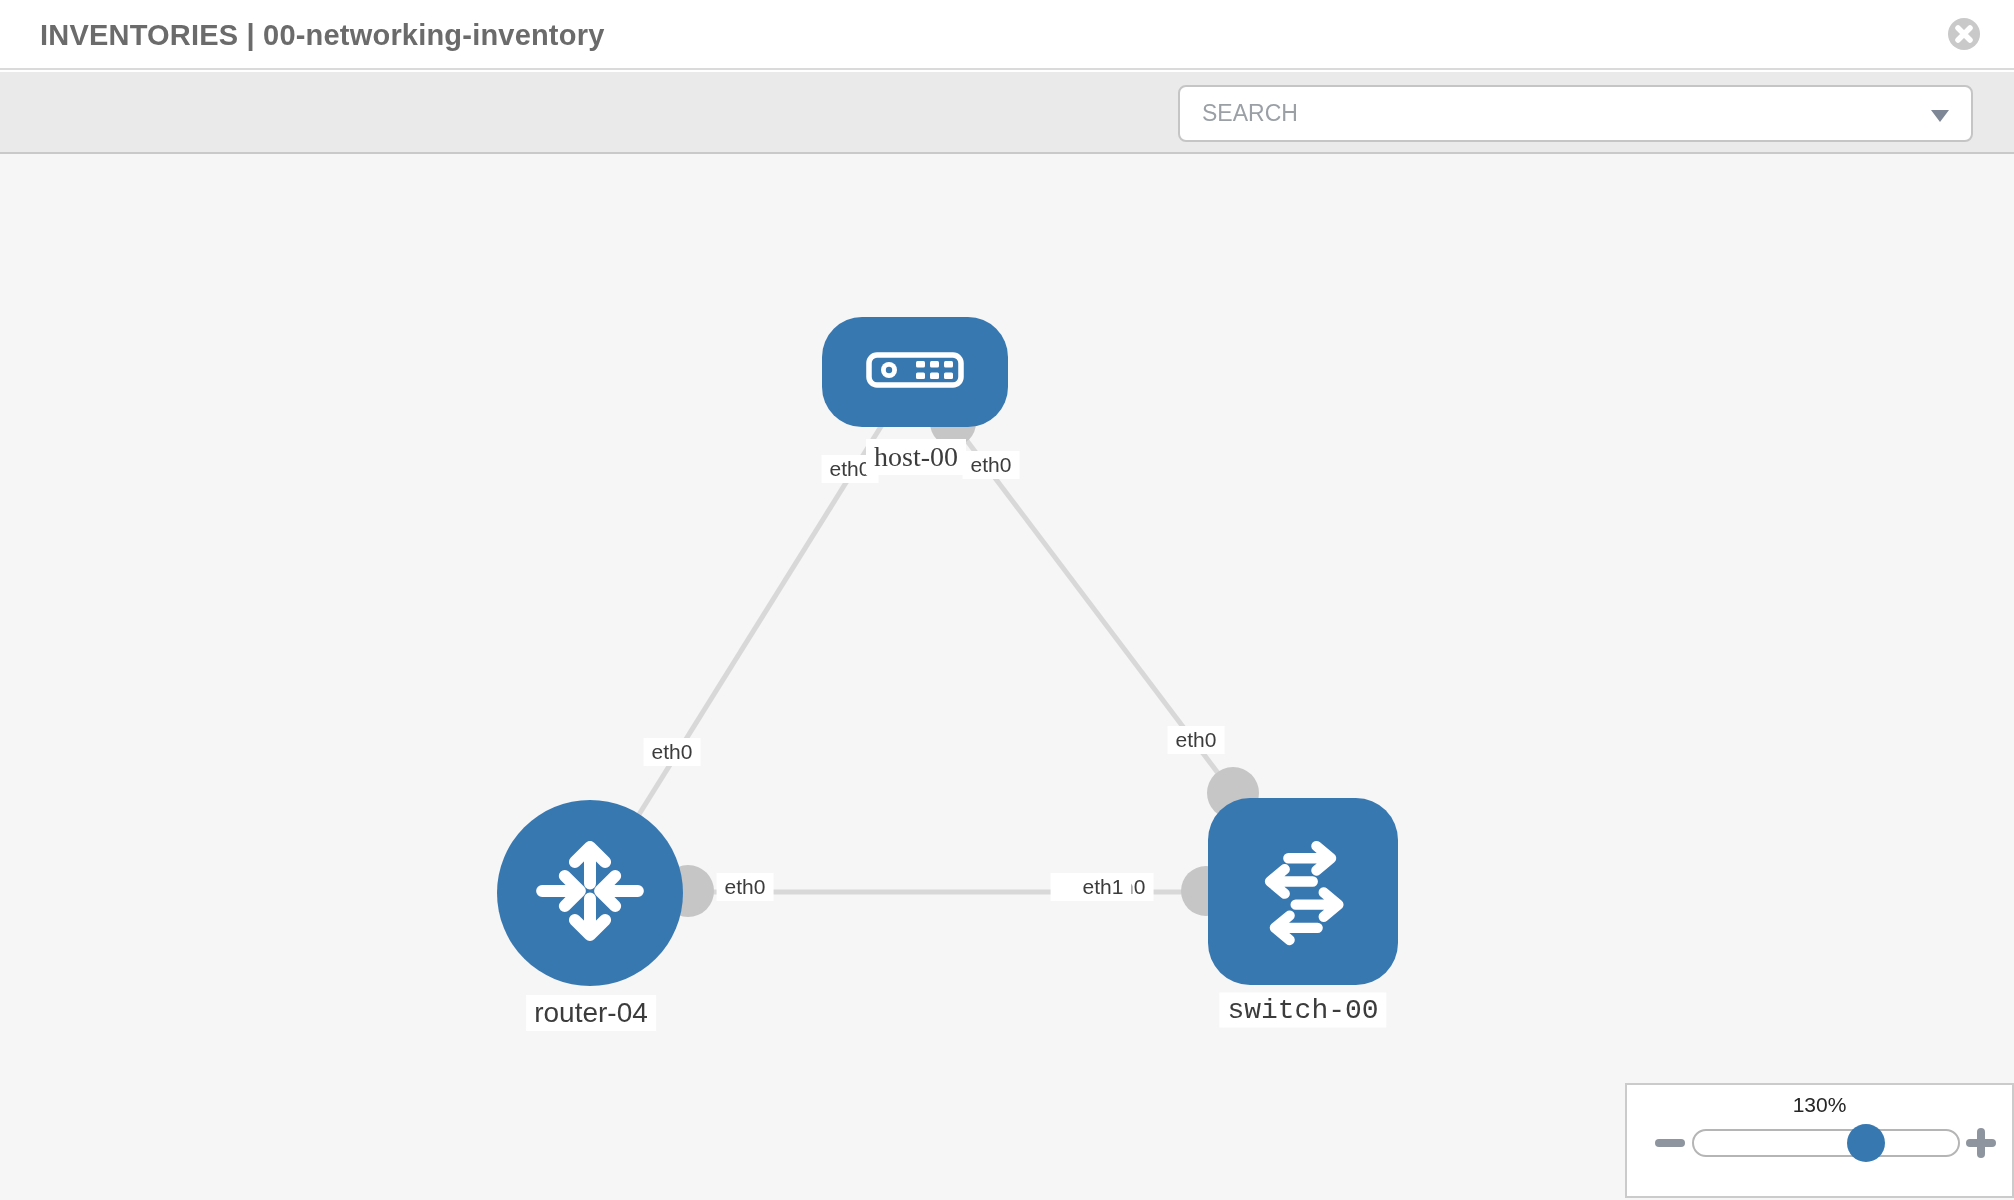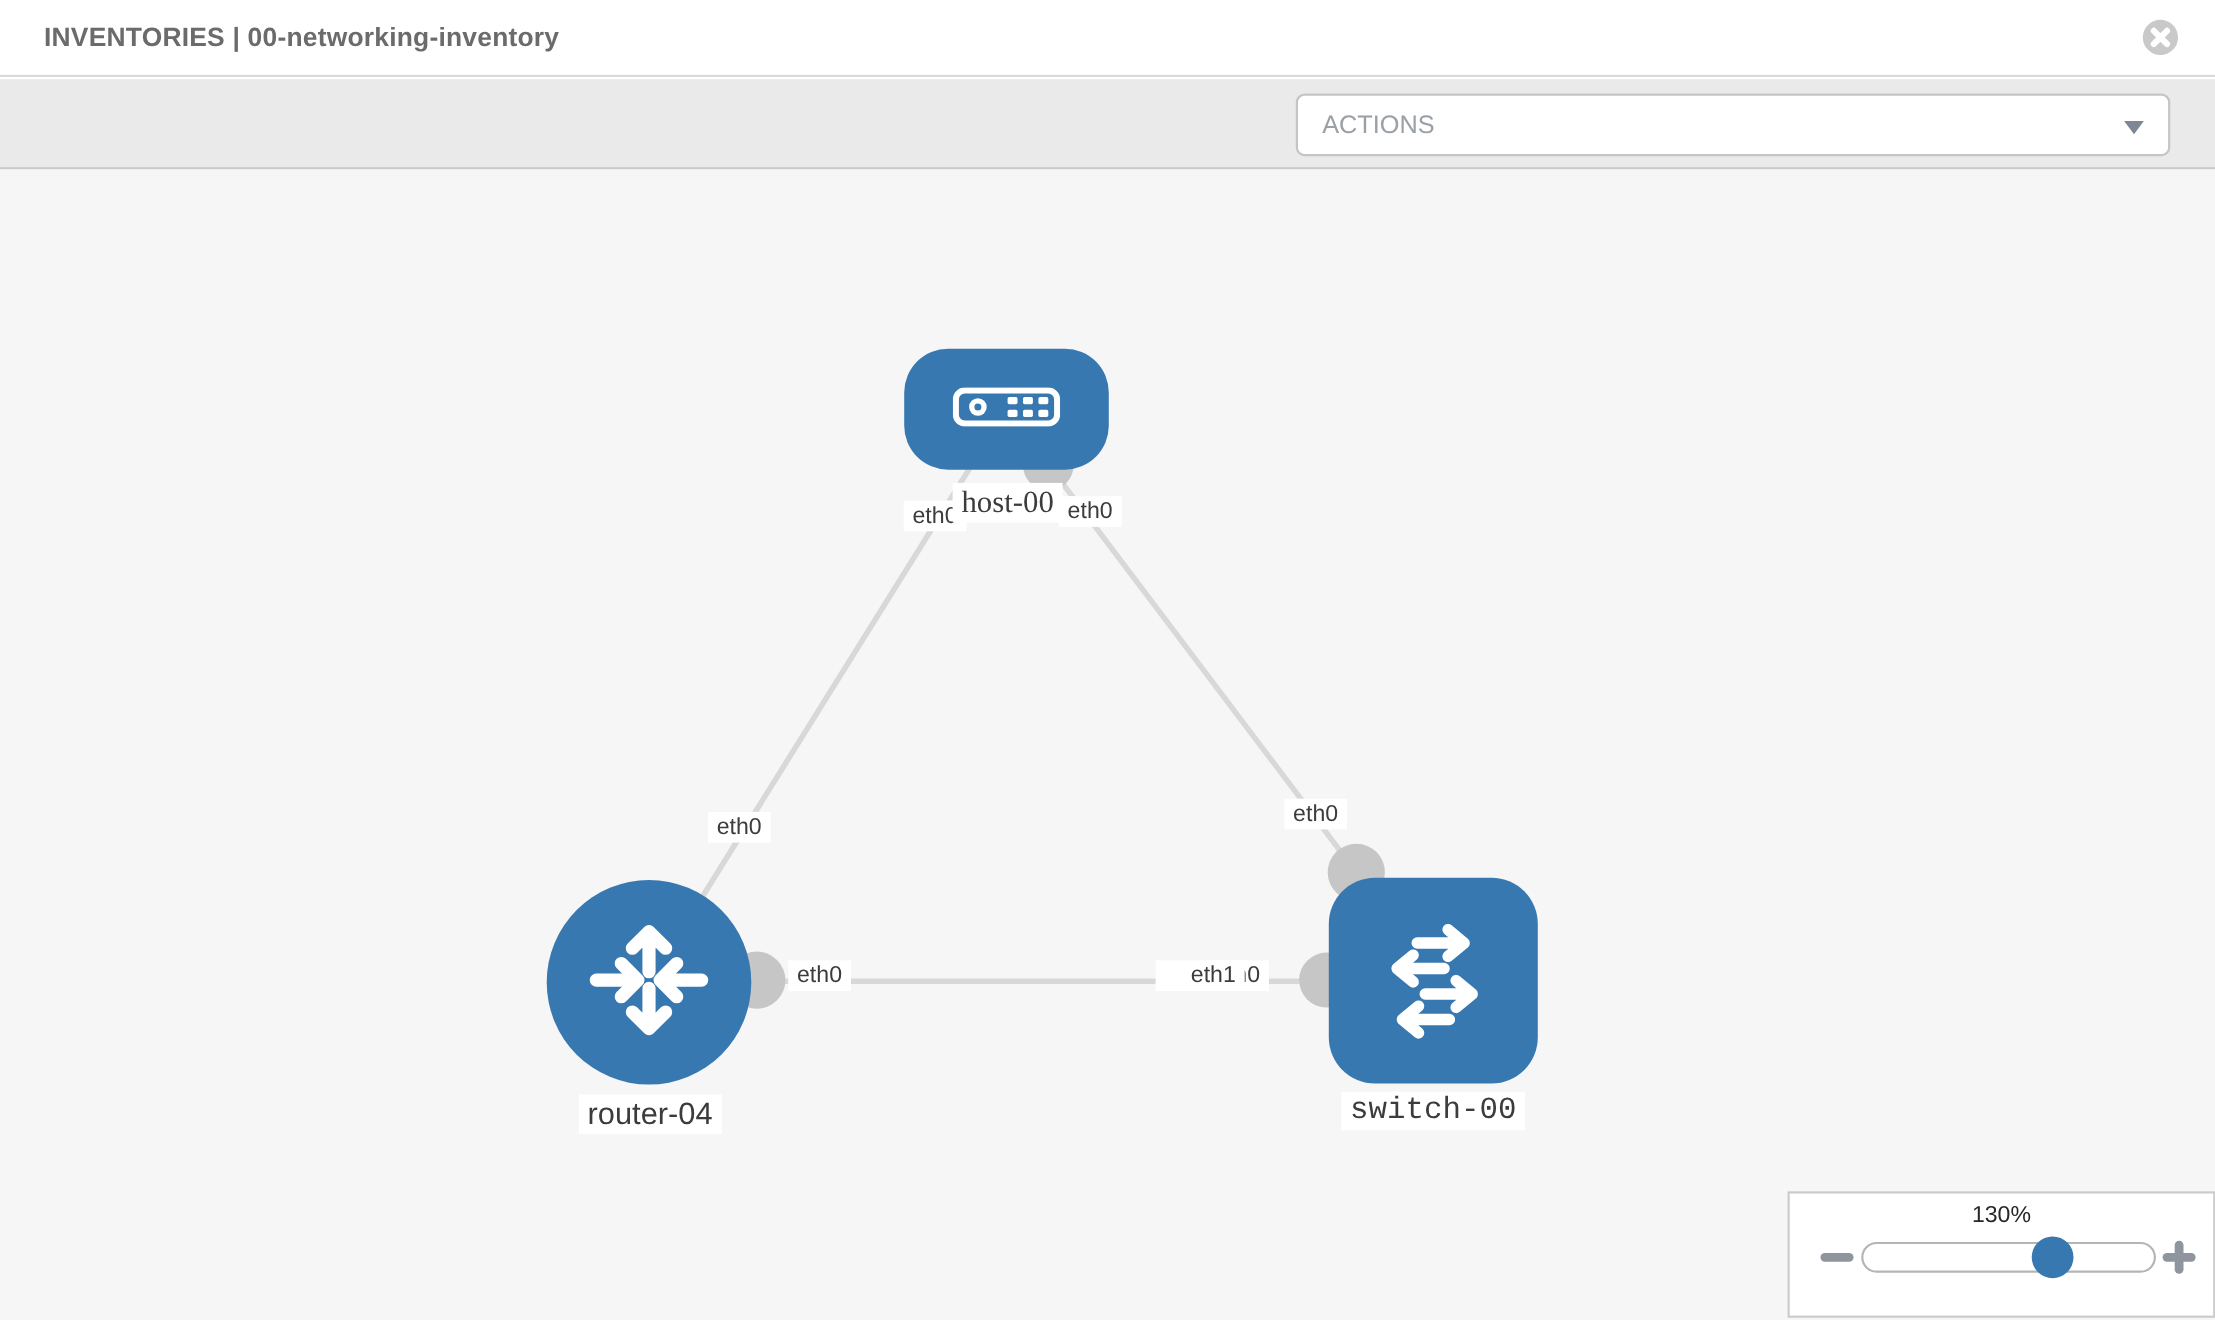--- a/index.html
+++ b/index.html
@@ -2,21 +2,21 @@
 <html><head>
 <meta charset="utf-8">
 <style>
   html,body{margin:0;padding:0;background:#ffffff;}
   .app{
     position:relative;width:2014px;height:1200px;overflow:hidden;
     font-family:"Liberation Sans", sans-serif;background:#ffffff;
   }
   
   .header{position:absolute;top:0;left:0;width:2014px;height:70px;background:#fff;border-bottom:2px solid #dadada;box-sizing:border-box;}
-  .page-title{position:absolute;left:40px;top:0;line-height:70px;font-size:24px;font-weight:bold;color:#6b6b6b;letter-spacing:.2px;}
+  .page-title{position:absolute;left:40px;top:0;line-height:70px;font-size:29px;font-weight:bold;color:#6b6b6b;letter-spacing:.2px;}
   .close-btn{position:absolute;right:33px;top:17px;width:34px;height:34px;cursor:pointer;border:none;background:transparent;padding:0;}
   
   .toolbar{position:absolute;top:72px;left:0;width:2014px;height:82px;background:#eaeaea;border-bottom:2px solid #c9c9c9;box-sizing:border-box;}
   .select{position:absolute;top:13px;height:57px;background:#fff;border:2px solid #c5c5c5;border-radius:8px;box-sizing:border-box;
           color:#9aa0a6;font-size:23px;line-height:53px;padding:0 22px;cursor:pointer;}
   .select .caret{position:absolute;right:22px;top:23px;width:0;height:0;border-left:9px solid transparent;border-right:9px solid transparent;border-top:12px solid #7e8795;}
   .select-actions{left:40px;width:797px;}
   .select-search{left:1178px;width:795px;}
   .tool-btn{position:absolute;top:97px;width:44px;height:44px;border:none;background:transparent;padding:0;cursor:pointer;}
   .tool-wrench{left:1043px;}
@@ -75,21 +75,21 @@
       <span>
         <svg width="44" height="44" viewBox="0 0 48 48">
           <circle cx="15" cy="15" r="9" fill="none" stroke="#868c96" stroke-width="7"></circle>
           <line x1="22" y1="22" x2="41" y2="41" stroke="#868c96" stroke-width="7" stroke-linecap="round"></line>
           <line x1="33" y1="33" x2="39" y2="27" stroke="#868c96" stroke-width="6" stroke-linecap="round"></line>
         </svg>
       </span>
     </button>
 
     <div class="select select-search">
-      <span>ACTIONS</span>
+      <span>SEARCH</span>
       <span class="caret"></span>
     </div>
   </div>
 
   <div class="canvas">
 
     <svg class="links-svg" width="2014" height="1046" viewBox="0 0 2014 1046">
       <line x1="915" y1="218" x2="590" y2="739" stroke="#d8d8d8" stroke-width="5"></line>
       <line x1="915" y1="218" x2="1233" y2="639" stroke="#d8d8d8" stroke-width="5"></line>
       <line x1="590" y1="738" x2="1303" y2="738" stroke="#d8d8d8" stroke-width="5"></line>

